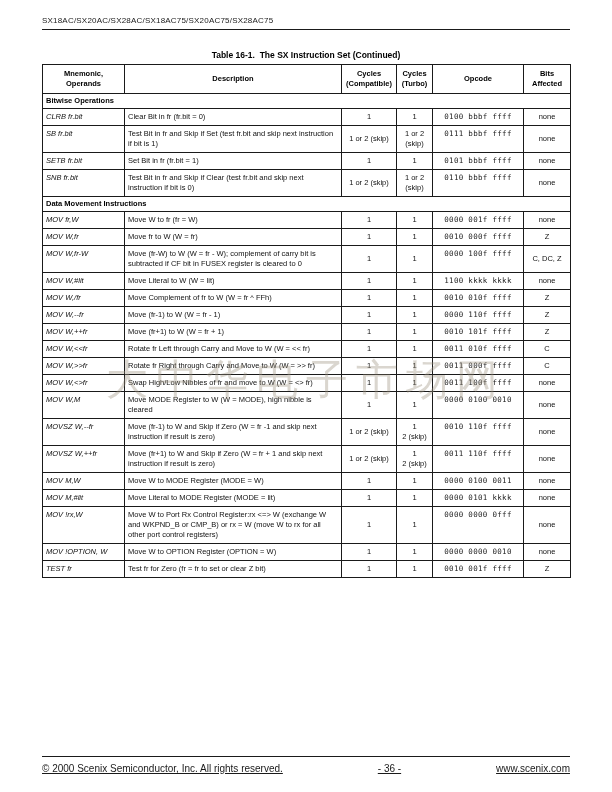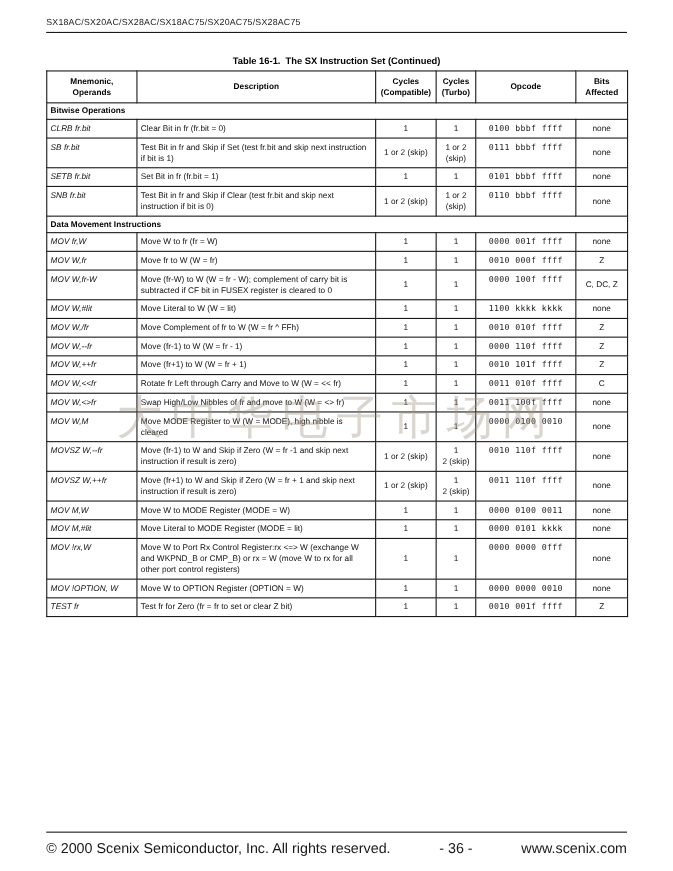--- a/index.html
+++ b/index.html
@@ -60,21 +60,21 @@
     color: rgba(158, 148, 130, 0.38);
     pointer-events: none; white-space: nowrap;
   }
   .footer-rule {
     position: absolute; top: 756px; left: 42px; width: 528px;
     border-top: 1px solid #1a1a1a;
   }
   .doc-footer {
     position: absolute; top: 763px; left: 42px; width: 528px;
     display: flex; justify-content: space-between; align-items: baseline;
-    font-size: 13px; color: #1a1a1a;
+    font-size: 10px; color: #1a1a1a; text-decoration: underline;
   }
 </style>
 </head>
 <body>
 
 <div class="page">
 
   <div class="doc-header">SX18AC/SX20AC/SX28AC/SX18AC75/SX20AC75/SX28AC75</div>
   <div class="header-rule"></div>
 
@@ -200,20 +200,28 @@
         </tr>
         <tr>
           <td class="cell-mnemonic">MOV W,&lt;&lt;fr</td>
           <td class="cell-description">Rotate fr Left through Carry and Move to W (W = &lt;&lt; fr)</td>
           <td class="cell-cycles-compatible">1</td>
           <td class="cell-cycles-turbo">1</td>
           <td class="cell-opcode">0011 010f ffff</td>
           <td class="cell-bits-affected">C</td>
         </tr>
         <tr>
+          <td class="cell-mnemonic">MOV W,&gt;&gt;fr</td>
+          <td class="cell-description">Rotate fr Right through Carry and Move to W (W = &gt;&gt; fr)</td>
+          <td class="cell-cycles-compatible">1</td>
+          <td class="cell-cycles-turbo">1</td>
+          <td class="cell-opcode">0011 000f ffff</td>
+          <td class="cell-bits-affected">C</td>
+        </tr>
+        <tr>
           <td class="cell-mnemonic">MOV W,&lt;&gt;fr</td>
           <td class="cell-description">Swap High/Low Nibbles of fr and move to W (W = &lt;&gt; fr)</td>
           <td class="cell-cycles-compatible">1</td>
           <td class="cell-cycles-turbo">1</td>
           <td class="cell-opcode">0011 100f ffff</td>
           <td class="cell-bits-affected">none</td>
         </tr>
         <tr>
           <td class="cell-mnemonic">MOV W,M</td>
           <td class="cell-description">Move MODE Register to W (W = MODE), high nibble is cleared</td>

